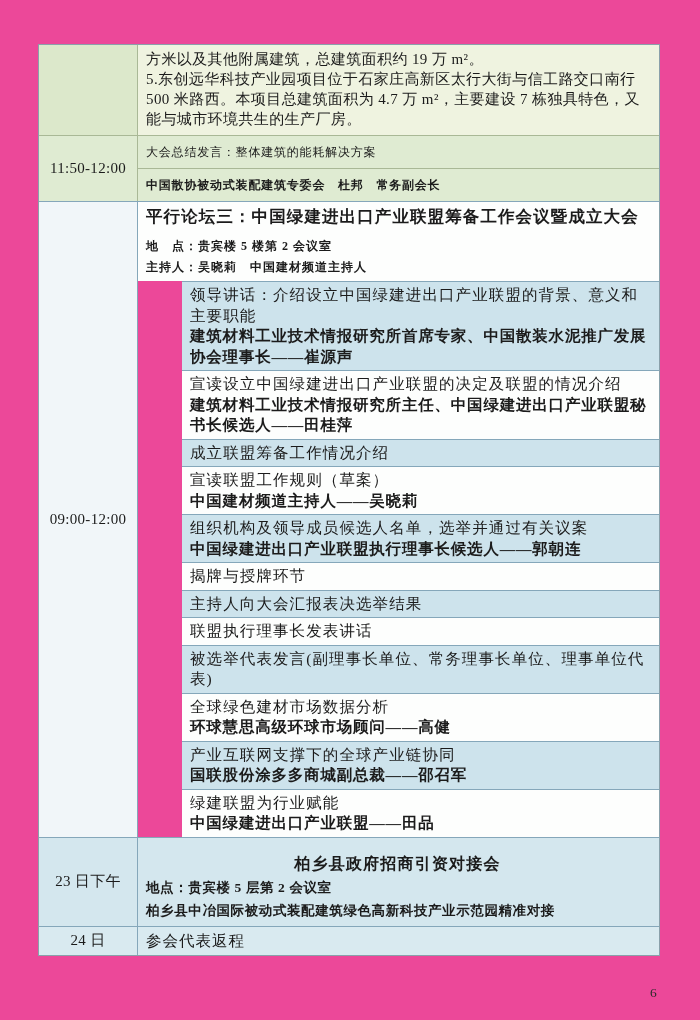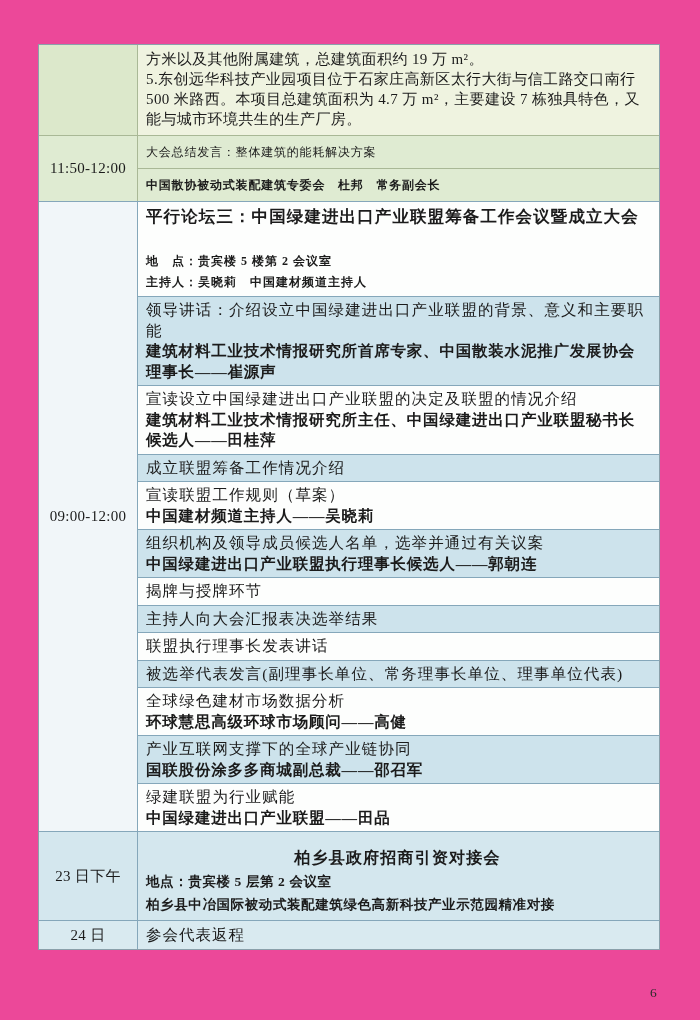--- a/index.html
+++ b/index.html
@@ -28,25 +28,25 @@
   .r2{border-top:1px solid var(--bd-green,#a9b896);}
   .r2 .time{background:var(--green-mid,#dfebd2);border-right:1px solid var(--bd-green,#a9b896);}
   .r2sub{background:var(--green-mid,#dfebd2);padding:5px 10px 5px 8px;font-size:12px;line-height:22px;letter-spacing:0.8px;}
   .r2sub + .r2sub{border-top:1px solid var(--bd-green,#a9b896);}
   .r2sub.speaker{font-weight:bold;}
 
   
   .r3{border-top:1px solid var(--bd-blue,#85a7ba);}
   .r3 .time{background:var(--pale-time,#f1f6f9);border-right:1px solid var(--bd-blue,#85a7ba);}
   .forum-header{background:#fdfefd;padding:4px 10px 3px 8px;}
-  .forum-title{font-weight:bold;font-size:16.5px;line-height:21px;letter-spacing:1.1px;margin-bottom:24px;}
+  .forum-title{font-weight:bold;font-size:16.5px;line-height:21px;letter-spacing:1.1px;margin-bottom:9px;}
   .forum-meta{font-weight:bold;font-size:12px;line-height:21px;letter-spacing:1px;}
   .item{
     padding:3px 10px 3px 8px;font-size:15.5px;line-height:20.5px;letter-spacing:1.1px;
-    background:#fdfefd;border-top:1px solid var(--bd-blue,#85a7ba);
+    background:#fdfefd;border-top:1px solid var(--bd-blue,#85a7ba);margin-left:44px;
   }
   .items .item:nth-child(odd){background:var(--blue-row,#cde3ec);}
   .item .speaker{font-weight:bold;letter-spacing:0.8px;}
   .item .speaker:empty{display:none;}
 
   
   .r4{border-top:1px solid var(--bd-blue,#85a7ba);background:var(--blue-23,#d4e7ee);}
   .r4 .time{border-right:1px solid var(--bd-blue,#85a7ba);}
   .r4 .content{padding:2px 10px 4px 8px;margin-top:12px;}
   .r4title{text-align:center;font-weight:bold;font-size:16px;line-height:24px;letter-spacing:1.2px;}

